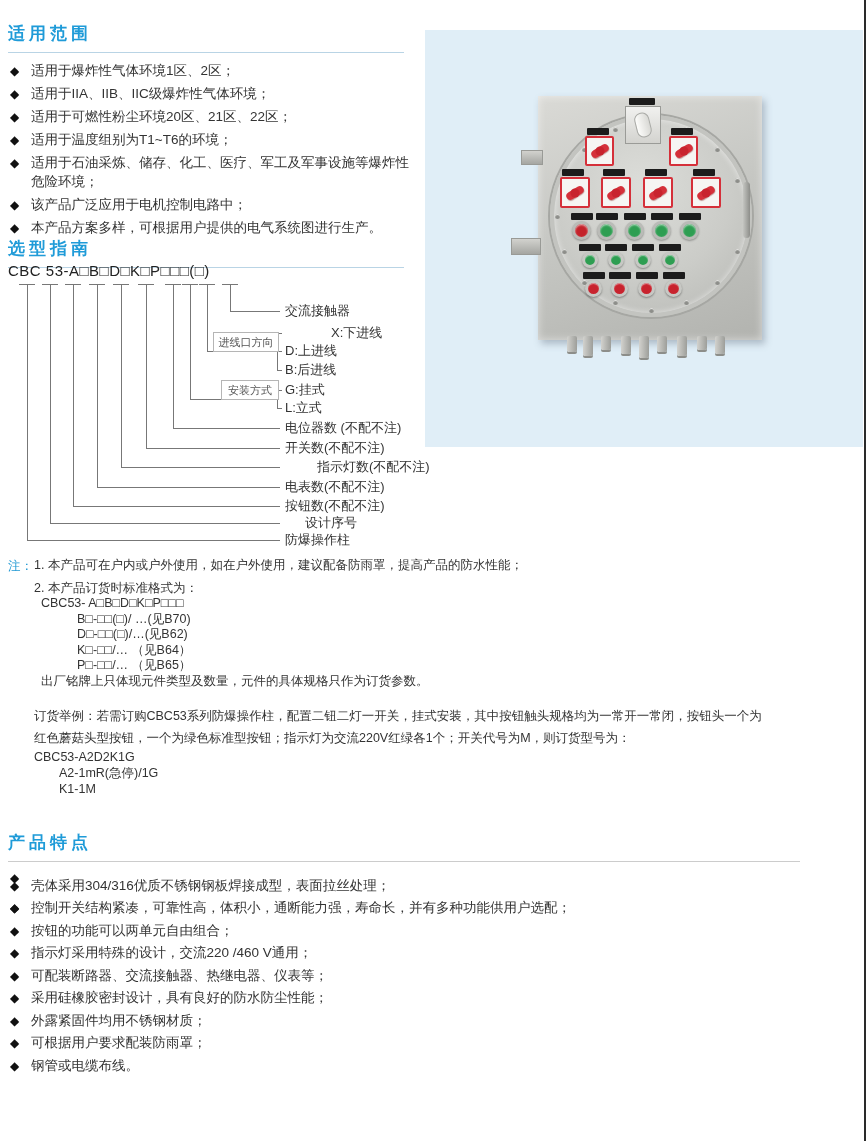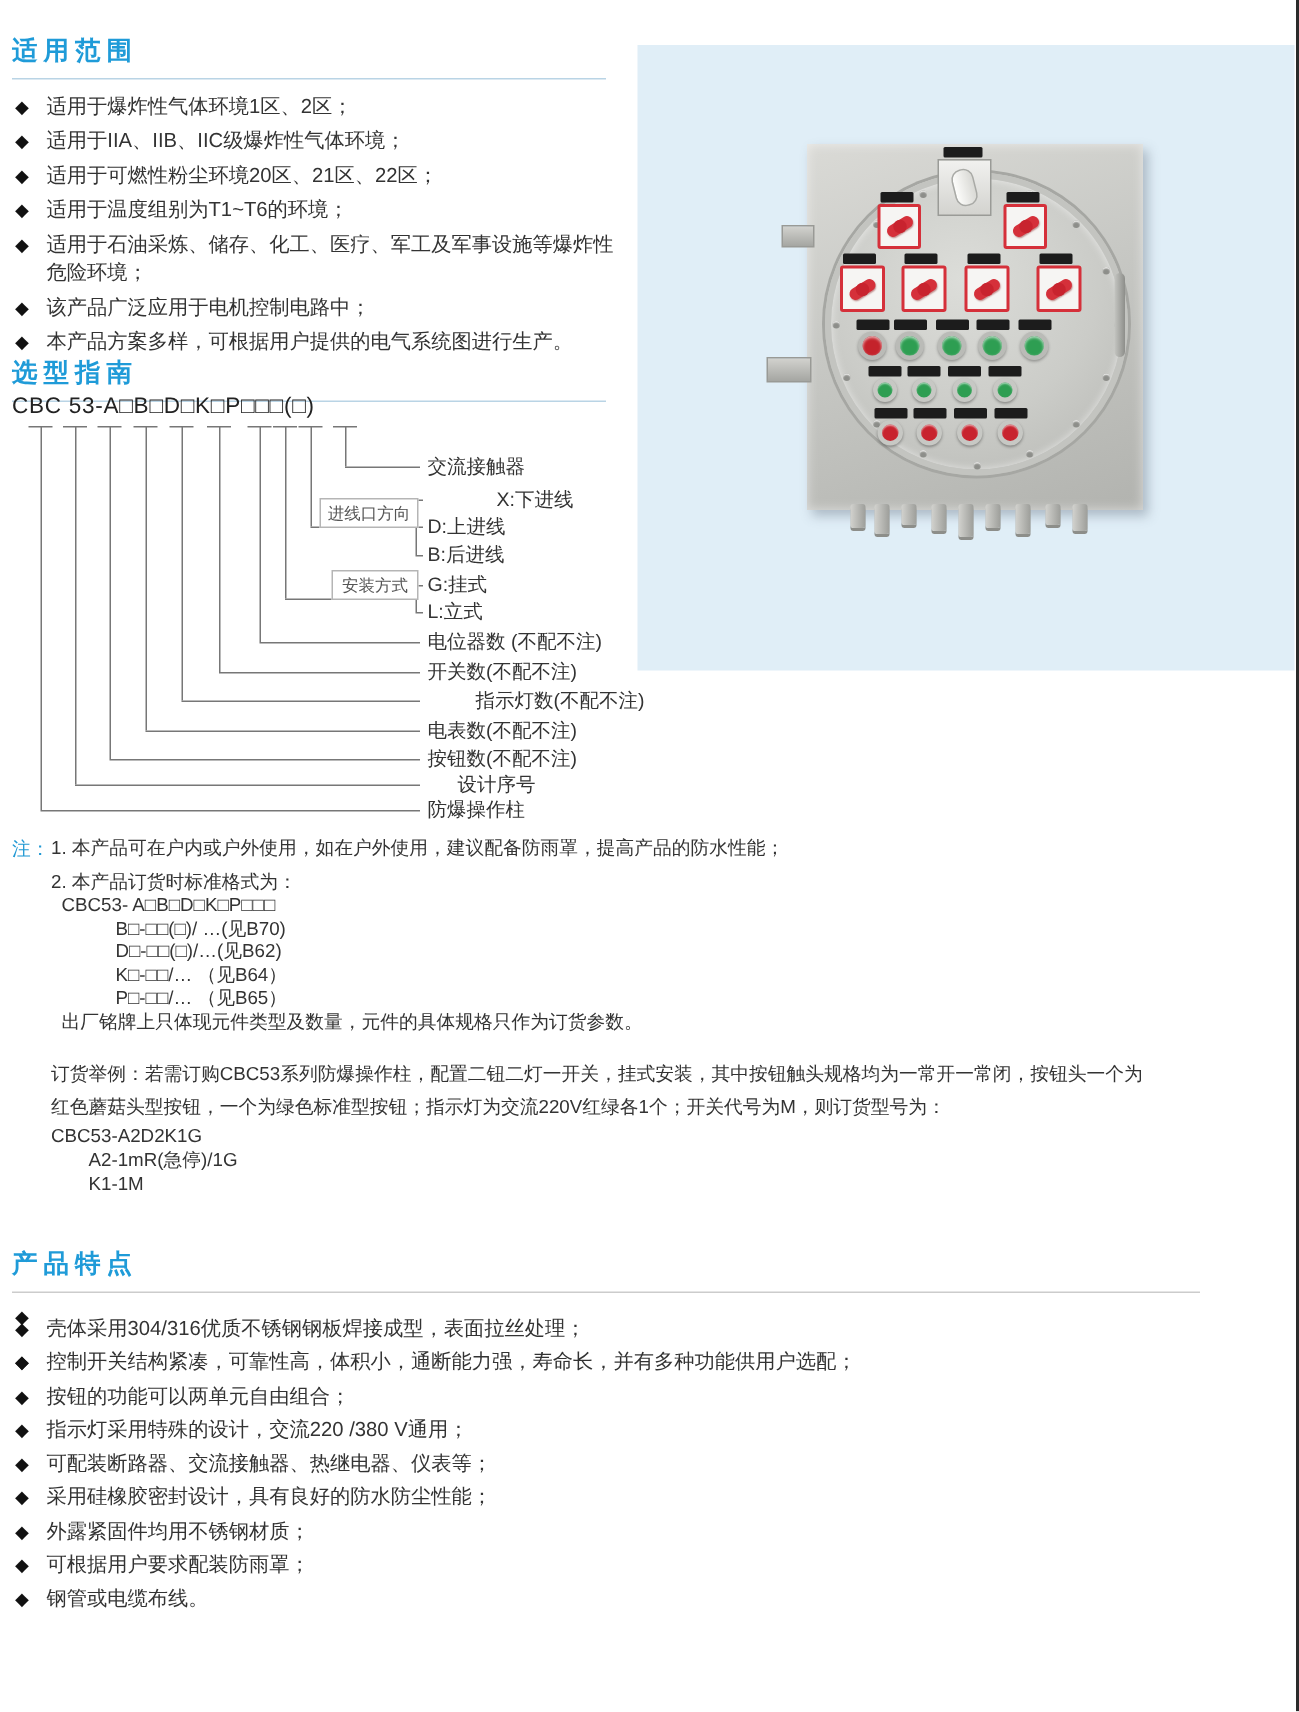--- a/index.html
+++ b/index.html
@@ -267,20 +267,20 @@
     </div>
   </div>
 
   <h2 class="sec-title" id="title-features">产品特点</h2>
   <ul class="blist" id="features-list">
       <li><span class="diamond">◆</span></li>
       <li><span class="diamond">◆</span><span>壳体采用304/316优质不锈钢钢板焊接成型，表面拉丝处理；</span></li>
       <li><span class="diamond">◆</span></li>
       <li><span class="diamond">◆</span><span>控制开关结构紧凑，可靠性高，体积小，通断能力强，寿命长，并有多种功能供用户选配；</span></li>
       <li><span class="diamond">◆</span><span>按钮的功能可以两单元自由组合；</span></li>
-      <li><span class="diamond">◆</span><span>指示灯采用特殊的设计，交流220 /380 V通用；</span></li>
+      <li><span class="diamond">◆</span><span>指示灯采用特殊的设计，交流220 /460 V通用；</span></li>
       <li><span class="diamond">◆</span><span>可配装断路器、交流接触器、热继电器、仪表等；</span></li>
       <li><span class="diamond">◆</span><span>采用硅橡胶密封设计，具有良好的防水防尘性能；</span></li>
       <li><span class="diamond">◆</span><span>外露紧固件均用不锈钢材质；</span></li>
       <li><span class="diamond">◆</span><span>可根据用户要求配装防雨罩；</span></li>
       <li><span class="diamond">◆</span><span>钢管或电缆布线。</span></li>
     </ul>
 </div>
 
 </body></html>

